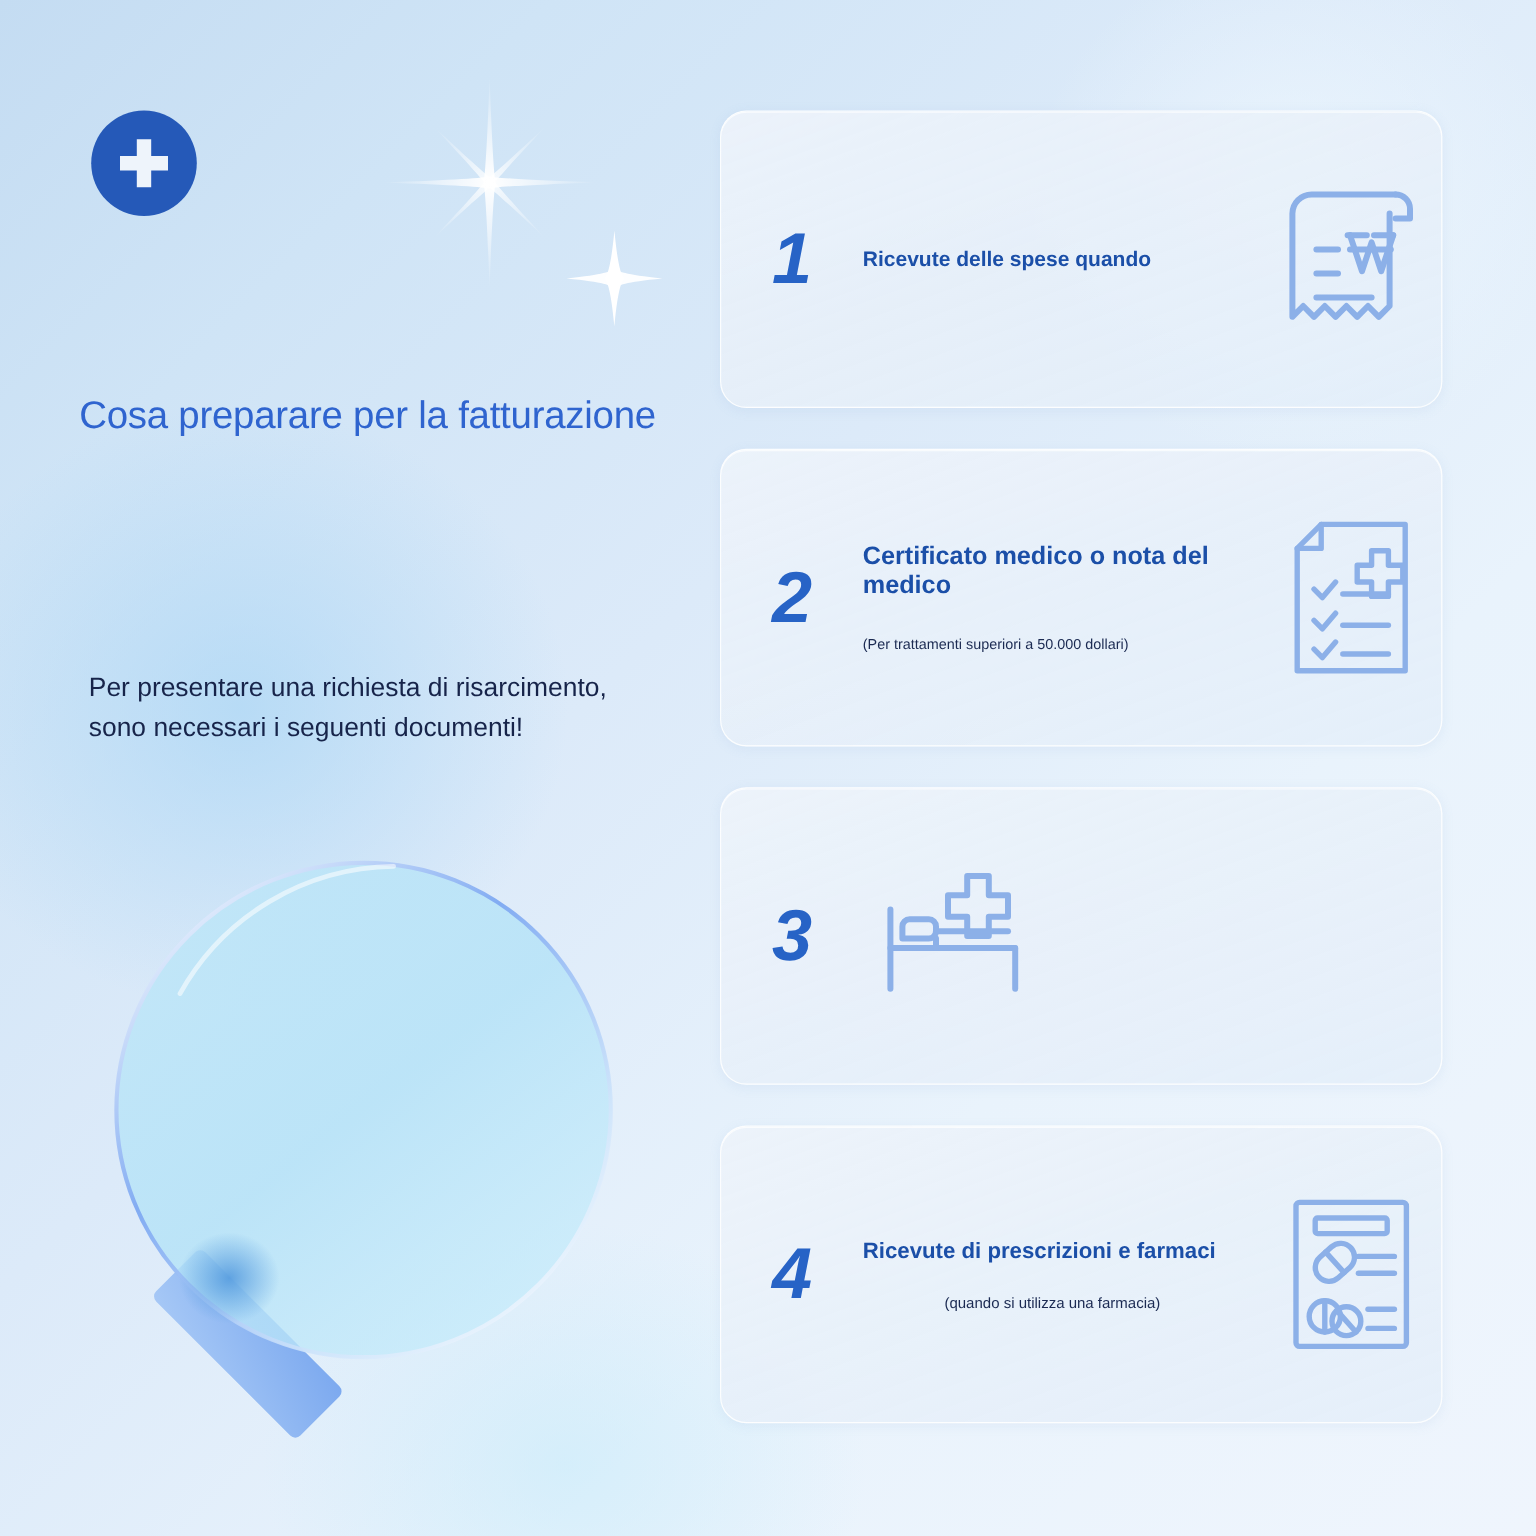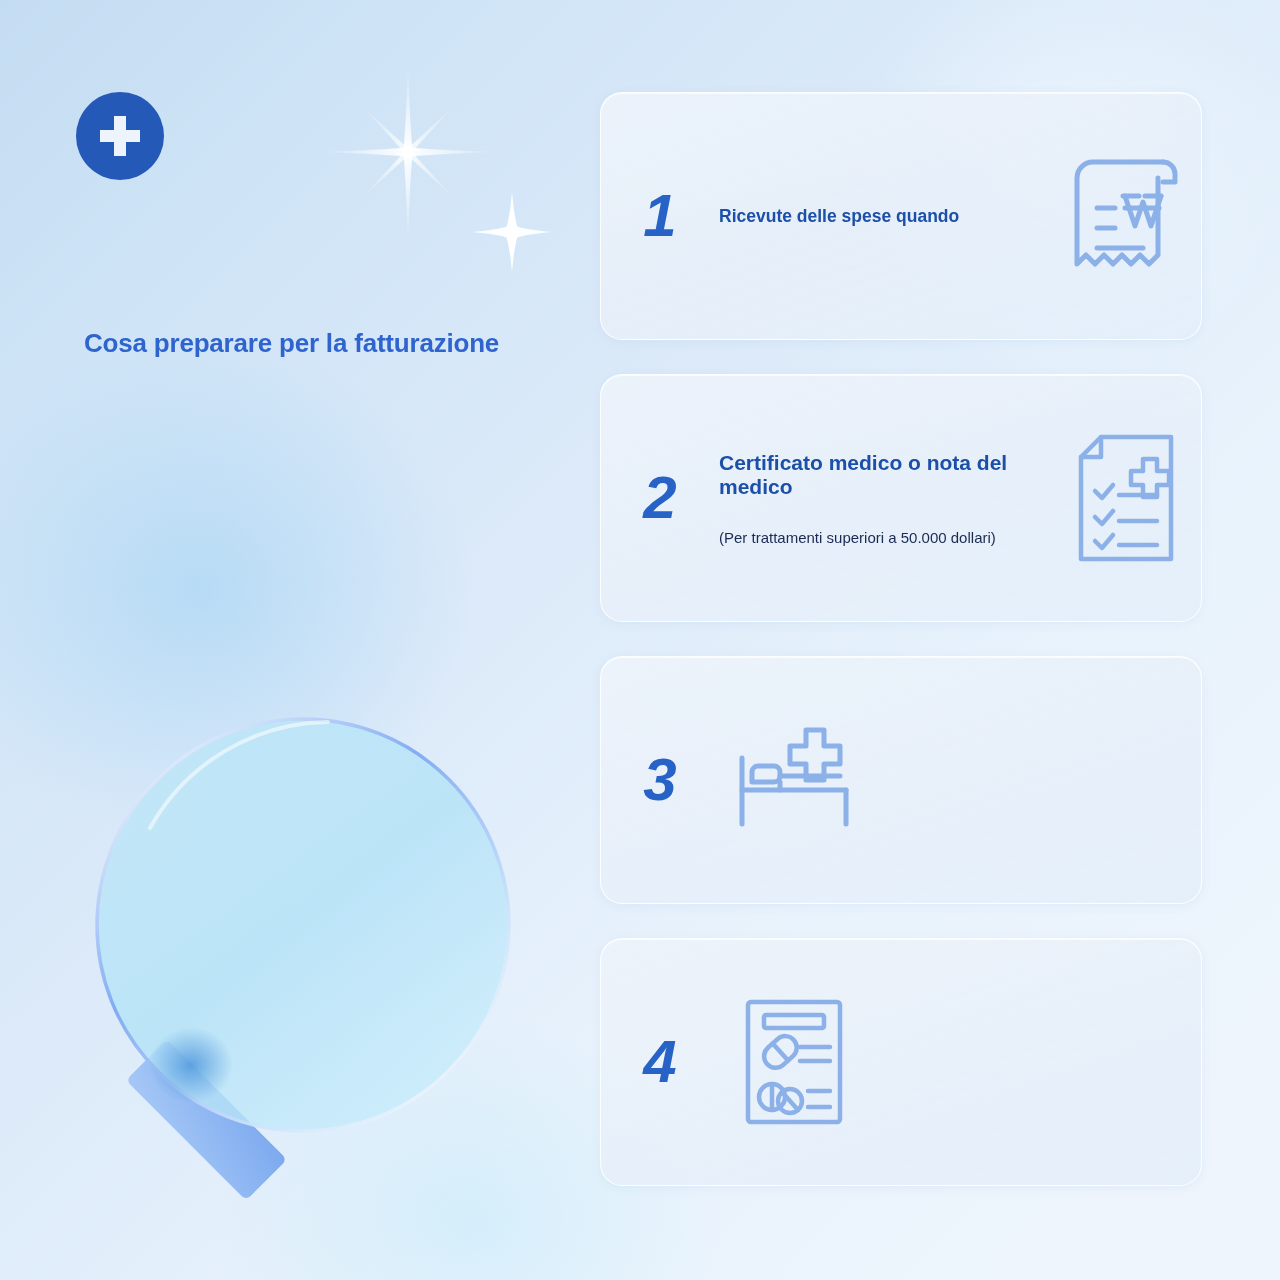--- a/index.html
+++ b/index.html
@@ -56,23 +56,23 @@
     justify-content: center;
   }
   .logo svg { display: block; }
 
   .sparkle { position: absolute; pointer-events: none; }
   .sparkle-lg { left: 318px; top: 62px; width: 180px; height: 180px; }
   .sparkle-sm { left: 470px; top: 190px; width: 84px; height: 84px; }
 
   .headline {
     position: absolute;
-    left: 84px; top: 328px;
-    font-size: 26px;
-    font-weight: bold;
+    left: 66px; top: 328px;
+    font-size: 32px;
+    font-weight: normal;
     color: #2f64cf;
     letter-spacing: -0.2px;
     white-space: nowrap;
   }
 
   .subtext {
     position: absolute;
     left: 74px; top: 556px;
     font-size: 22px;
     line-height: 33px;
@@ -127,21 +127,21 @@
     color: #1b4fa8;
     font-weight: bold;
   }
   .card-sub {
     color: #1b2a52;
   }
 
   
   .c1 .card-title { font-size: 17.5px; }
   .c2 .card-title { font-size: 21px; }
-  .c2 .card-sub   { font-size: 15px; margin-top: 30px; }
+  .c2 .card-sub   { font-size: 12px; margin-top: 30px; }
   .c3 .card-title { font-size: 14.5px; }
   .c3 .card-sub   { font-size: 26px; margin-top: 22px; letter-spacing: -0.2px; }
   .c4 .card-title { font-size: 18.5px; }
   .c4 .card-sub   { font-size: 12.5px; margin-top: 26px; text-align: center; padding-right: 10px; }
 
   .card-icon {
     flex: 0 0 auto;
     width: 150px;
     display: flex;
     align-items: center;
@@ -189,20 +189,22 @@
 
   <div class="sparkle sparkle-sm">
     <svg width="84" height="84" viewBox="0 0 84 84" aria-hidden="true">
       <path d="M42 2 C45 34 48 39 50 42 C48 45 45 50 42 82 C39 50 36 45 34 42 C36 39 39 34 42 2 Z" fill="#ffffff"></path>
       <path d="M2 42 C34 39 39 36 42 34 C45 36 50 39 82 42 C50 45 45 48 42 50 C39 48 34 45 2 42 Z" fill="#ffffff" opacity="0.95"></path>
     </svg>
   </div>
 
   <div class="headline">Cosa preparare per la fatturazione</div>
 
+  <div class="subtext">Per presentare una richiesta di risarcimento,
+ sono necessari i seguenti documenti!</div>
 
   <div class="magnifier">
     <svg width="480" height="520" viewBox="0 0 480 520" aria-hidden="true">
       <defs>
         <linearGradient id="handleGrad" x1="1" y1="0" x2="0" y2="1">
           <stop offset="0%" stop-color="#7ca9ef"></stop>
           <stop offset="100%" stop-color="#a6c8f6"></stop>
         </linearGradient>
         <linearGradient id="lensGrad" x1="0.15" y1="0.05" x2="0.85" y2="0.95">
           <stop offset="0%" stop-color="#bfe6f8" stop-opacity="0.88"></stop>
@@ -292,20 +294,24 @@
             <path d="M18 62 h22 a6 6 0 0 0 6 -6 v-4 a6 6 0 0 0 -6 -6 H24 a6 6 0 0 0 -6 6 Z"></path>
             <path d="M46 62 V70"></path>
             <path d="M46 56 H106"></path>
           </g>
         </svg>
       </div>
     </div>
 
     <div class="card c4">
       <div class="card-num">4</div>
+      <div class="card-body">
+        <div class="card-title">Ricevute di prescrizioni e farmaci</div>
+        <div class="card-sub">(quando si utilizza una farmacia)</div>
+      </div>
       <div class="card-icon">
         <svg width="104" height="130" viewBox="0 0 104 130" aria-hidden="true">
           <g fill="none" stroke="#8cb0e8" stroke-width="4.5" stroke-linecap="round" stroke-linejoin="round">
             <rect x="6" y="5" width="92" height="120" rx="3"></rect>
             <rect x="22" y="18" width="60" height="13" rx="2"></rect>
             <g transform="rotate(-42 38 56)">
               <rect x="21" y="44" width="36" height="23" rx="11.5"></rect>
               <path d="M39 44 V67"></path>
             </g>
             <path d="M58 50 h30"></path>

